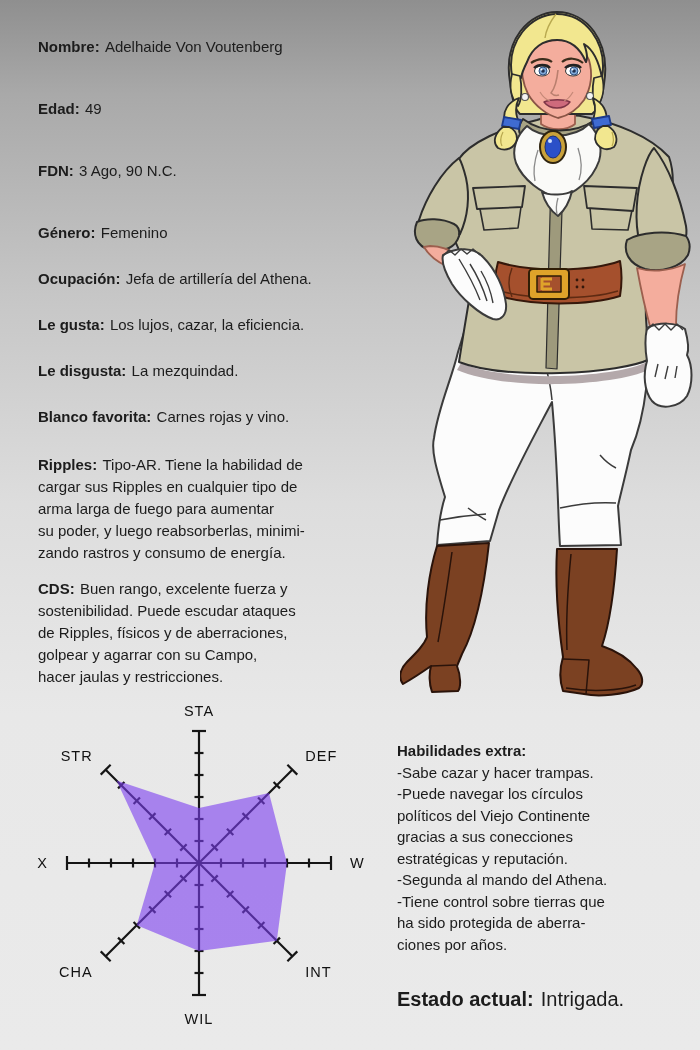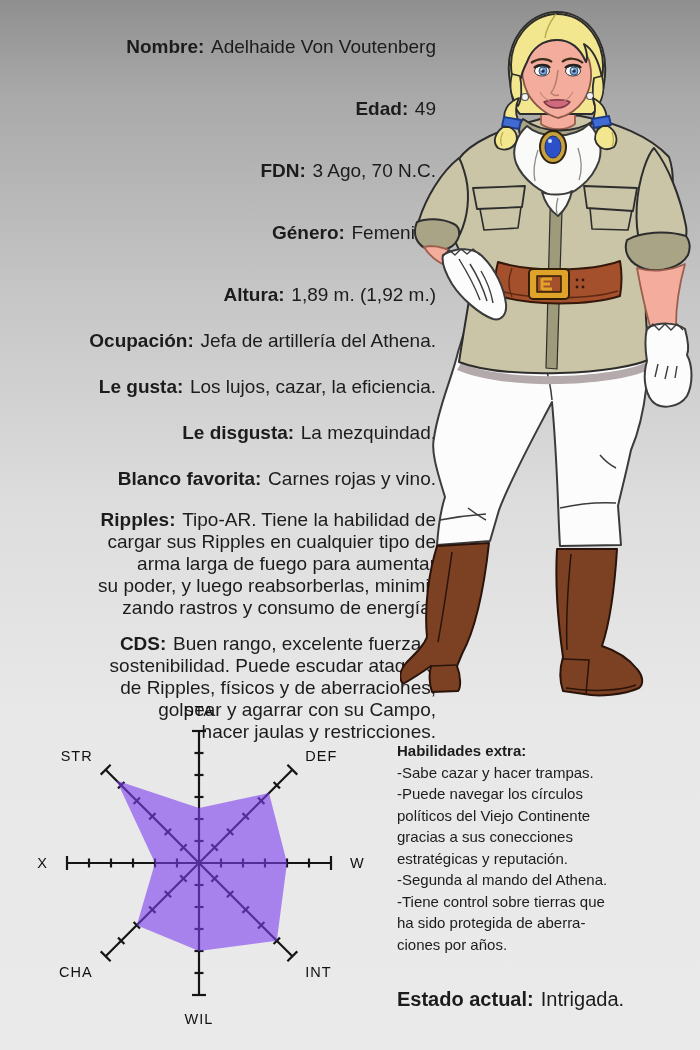--- a/index.html
+++ b/index.html
@@ -2,48 +2,47 @@
 <html><head>
 <meta charset="utf-8">
 <style>
   html,body{margin:0;padding:0;}
   body{
     width:700px;height:1050px;overflow:hidden;position:relative;
     font-family:"Liberation Sans", sans-serif;
     background:linear-gradient(180deg,#8f8f8f 0%,#a9a9a9 9%,#c6c6c6 28%,#dddddd 48%,#e8e8e8 68%,#eaeaea 100%);
     color:#1c1c1c;
   }
-  .col-left{position:absolute;left:38px;top:36px;width:398px;font-size:19px;line-height:22px;text-align:right;}
+  .col-left{position:absolute;left:38px;top:36px;width:398px;font-size:15px;line-height:22px;}
   .lbl{font-weight:700;margin-right:0.35em;}
   .name-line{margin-bottom:24px;}
   .stats div{line-height:23px;margin-top:39px;}
   .detail{margin-top:24px;}
-  .para{margin-top:19px;}
+  .para{margin-top:26px;}
   .para.cds{margin-top:14px;}
   .lines{white-space:pre-line;}
   .col-right{position:absolute;left:397px;top:740px;width:300px;font-size:15px;line-height:21.5px;}
   .col-right .head{font-weight:700;}
   .status-line{position:absolute;left:397px;top:988px;font-size:20px;}
   #radar-box{position:absolute;left:36px;top:700px;width:330px;height:340px;}
   #figure-box{position:absolute;left:400px;top:0;width:300px;height:710px;}
   svg text{font-family:"Liberation Sans", sans-serif;}
   #radar-box text{font-size:14.5px;letter-spacing:1px;fill:#111;}
 </style>
 </head>
 <body>
 
 <div class="col-left">
   <div class="name-line">
     <span class="lbl">Nombre:</span><span>Adelhaide Von Voutenberg</span>
   </div>
   <div class="stats">
     <div><span class="lbl">Edad:</span><span>49</span></div>
-    <div><span class="lbl">FDN:</span><span>3 Ago, 70 N.C.</span></div>
+    <div><span class="lbl">FDN:</span><span>3 Ago, 90 N.C.</span></div>
     <div><span class="lbl">Género:</span><span>Femenino</span></div>
-    <div><span class="lbl">Altura:</span><span>1,89 m. (1,92 m.)</span></div>
   </div>
   <div class="detail"><span class="lbl">Ocupación:</span><span>Jefa de artillería del Athena.</span></div>
   <div class="detail"><span class="lbl">Le gusta:</span><span>Los lujos, cazar, la eficiencia.</span></div>
   <div class="detail"><span class="lbl">Le disgusta:</span><span>La mezquindad.</span></div>
   <div class="detail"><span class="lbl">Blanco favorita:</span><span>Carnes rojas y vino.</span></div>
   <div class="para">
     <span class="lbl">Ripples:</span><span class="lines">Tipo-AR. Tiene la habilidad de
 cargar sus Ripples en cualquier tipo de
 arma larga de fuego para aumentar
 su poder, y luego reabsorberlas, minimi-

